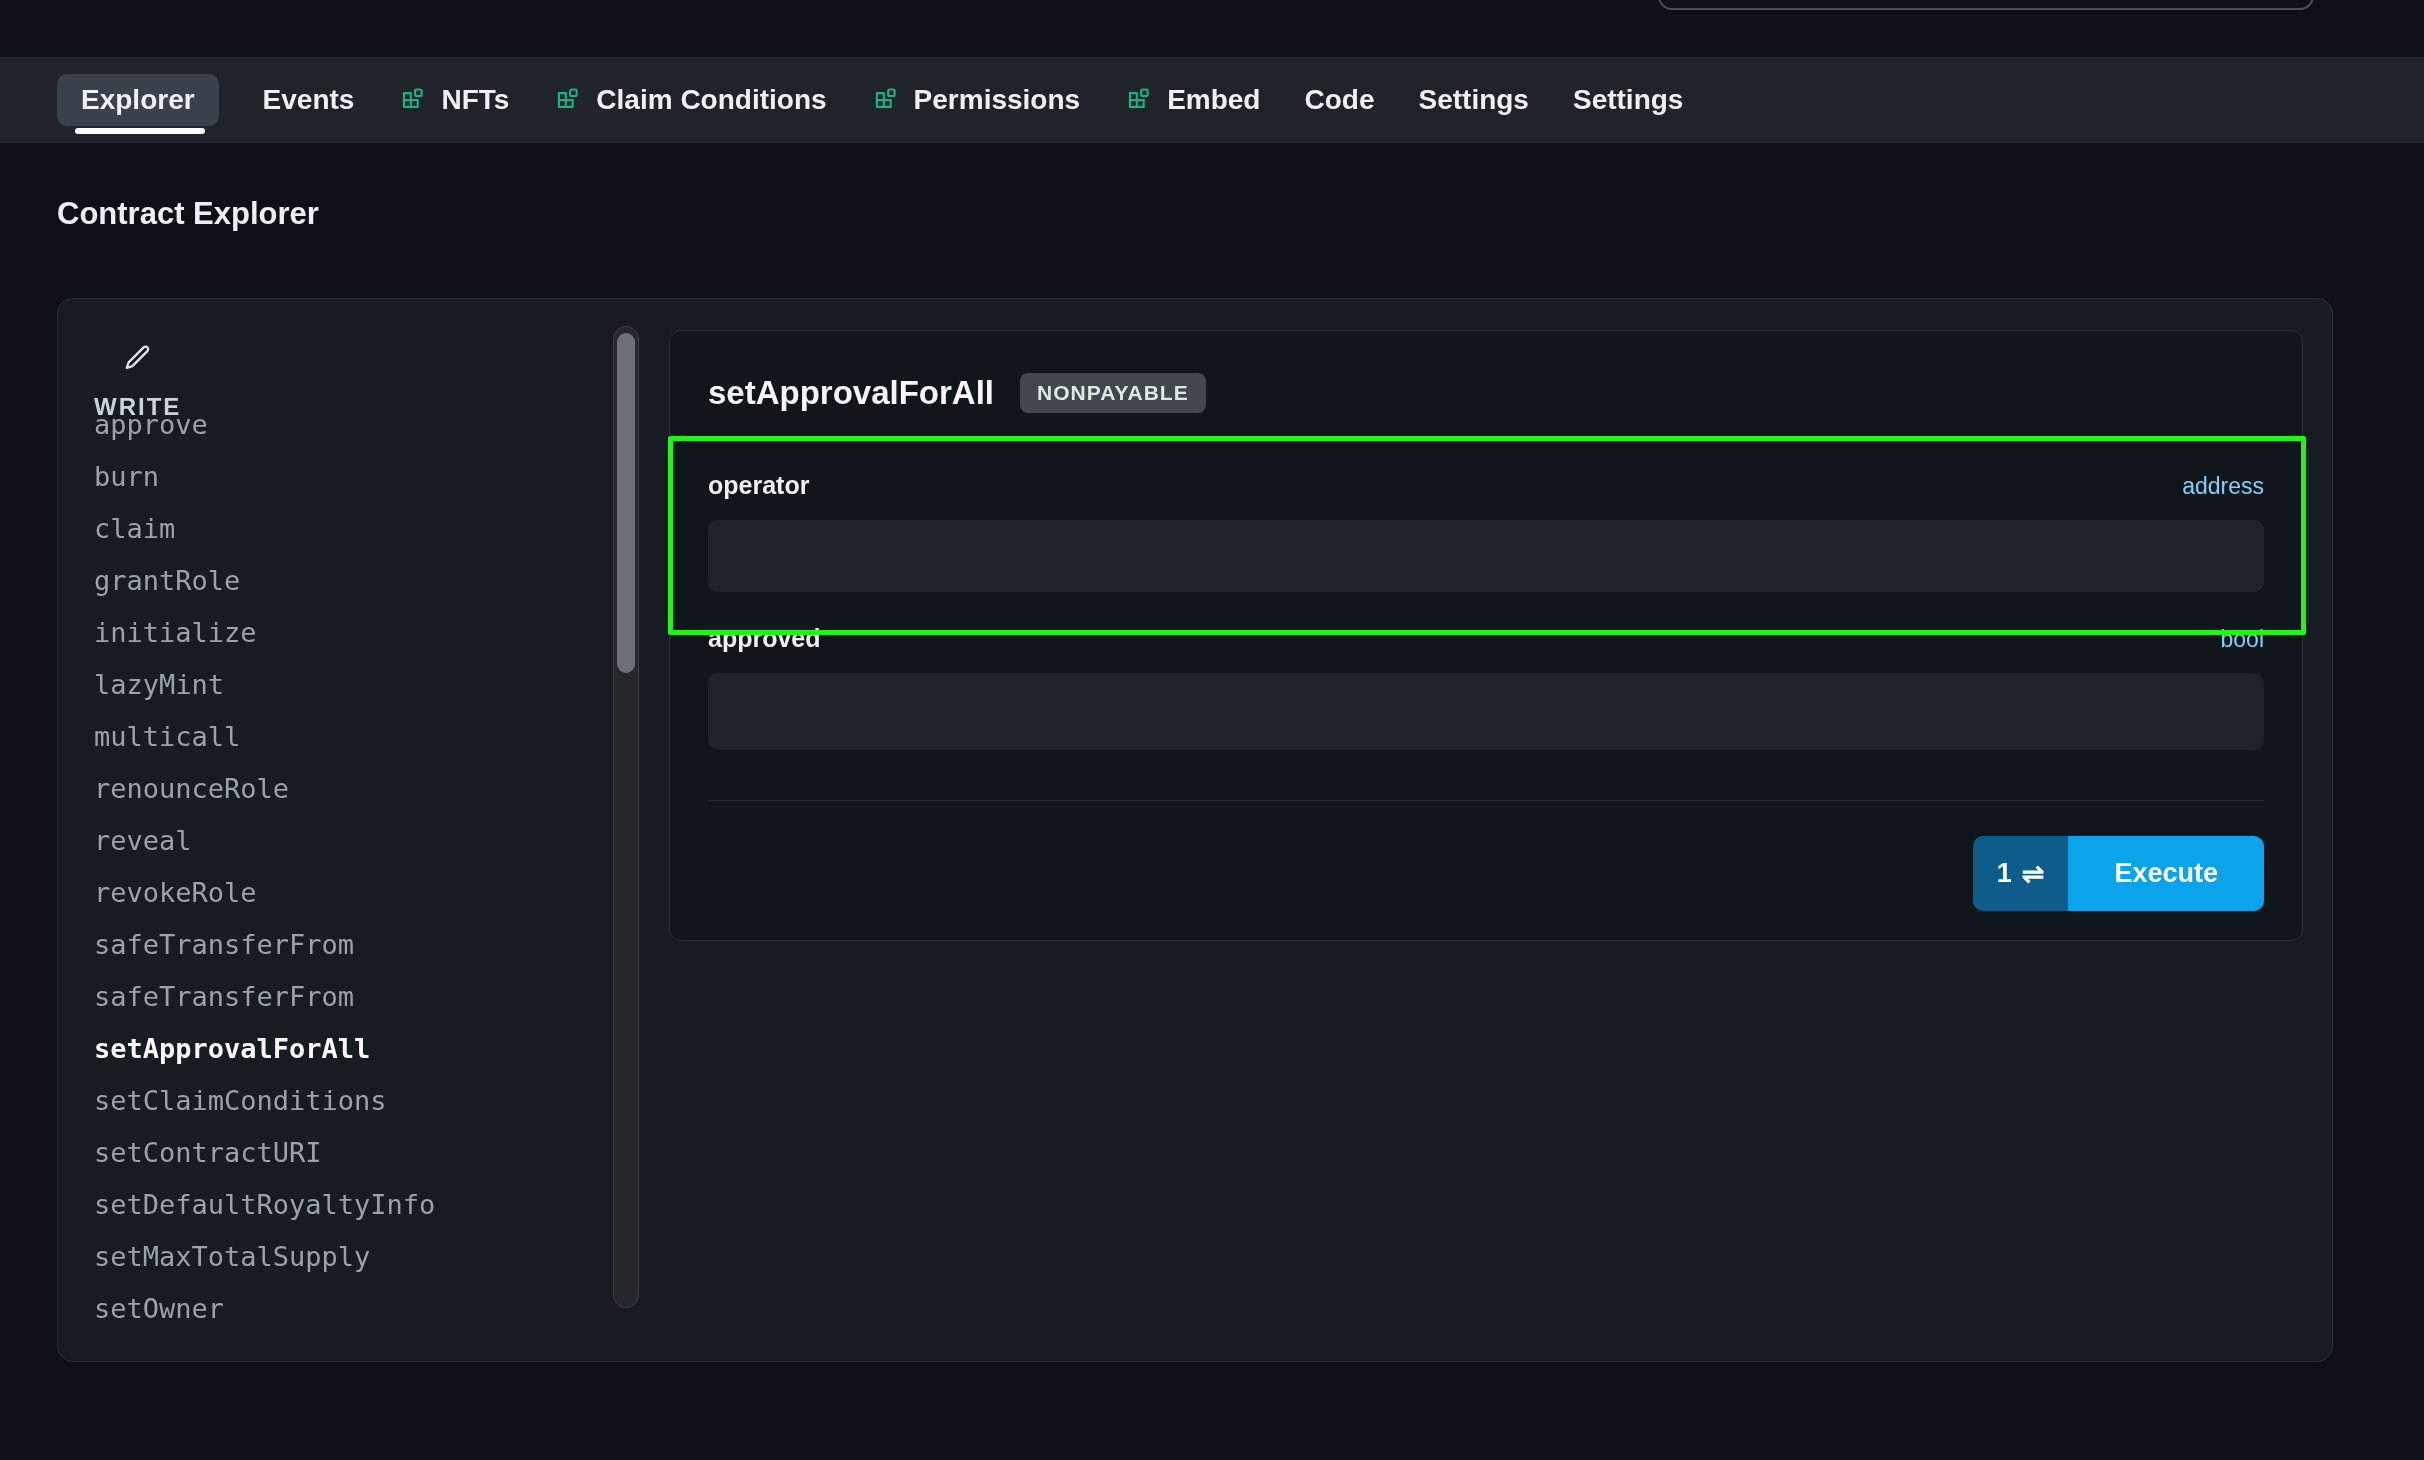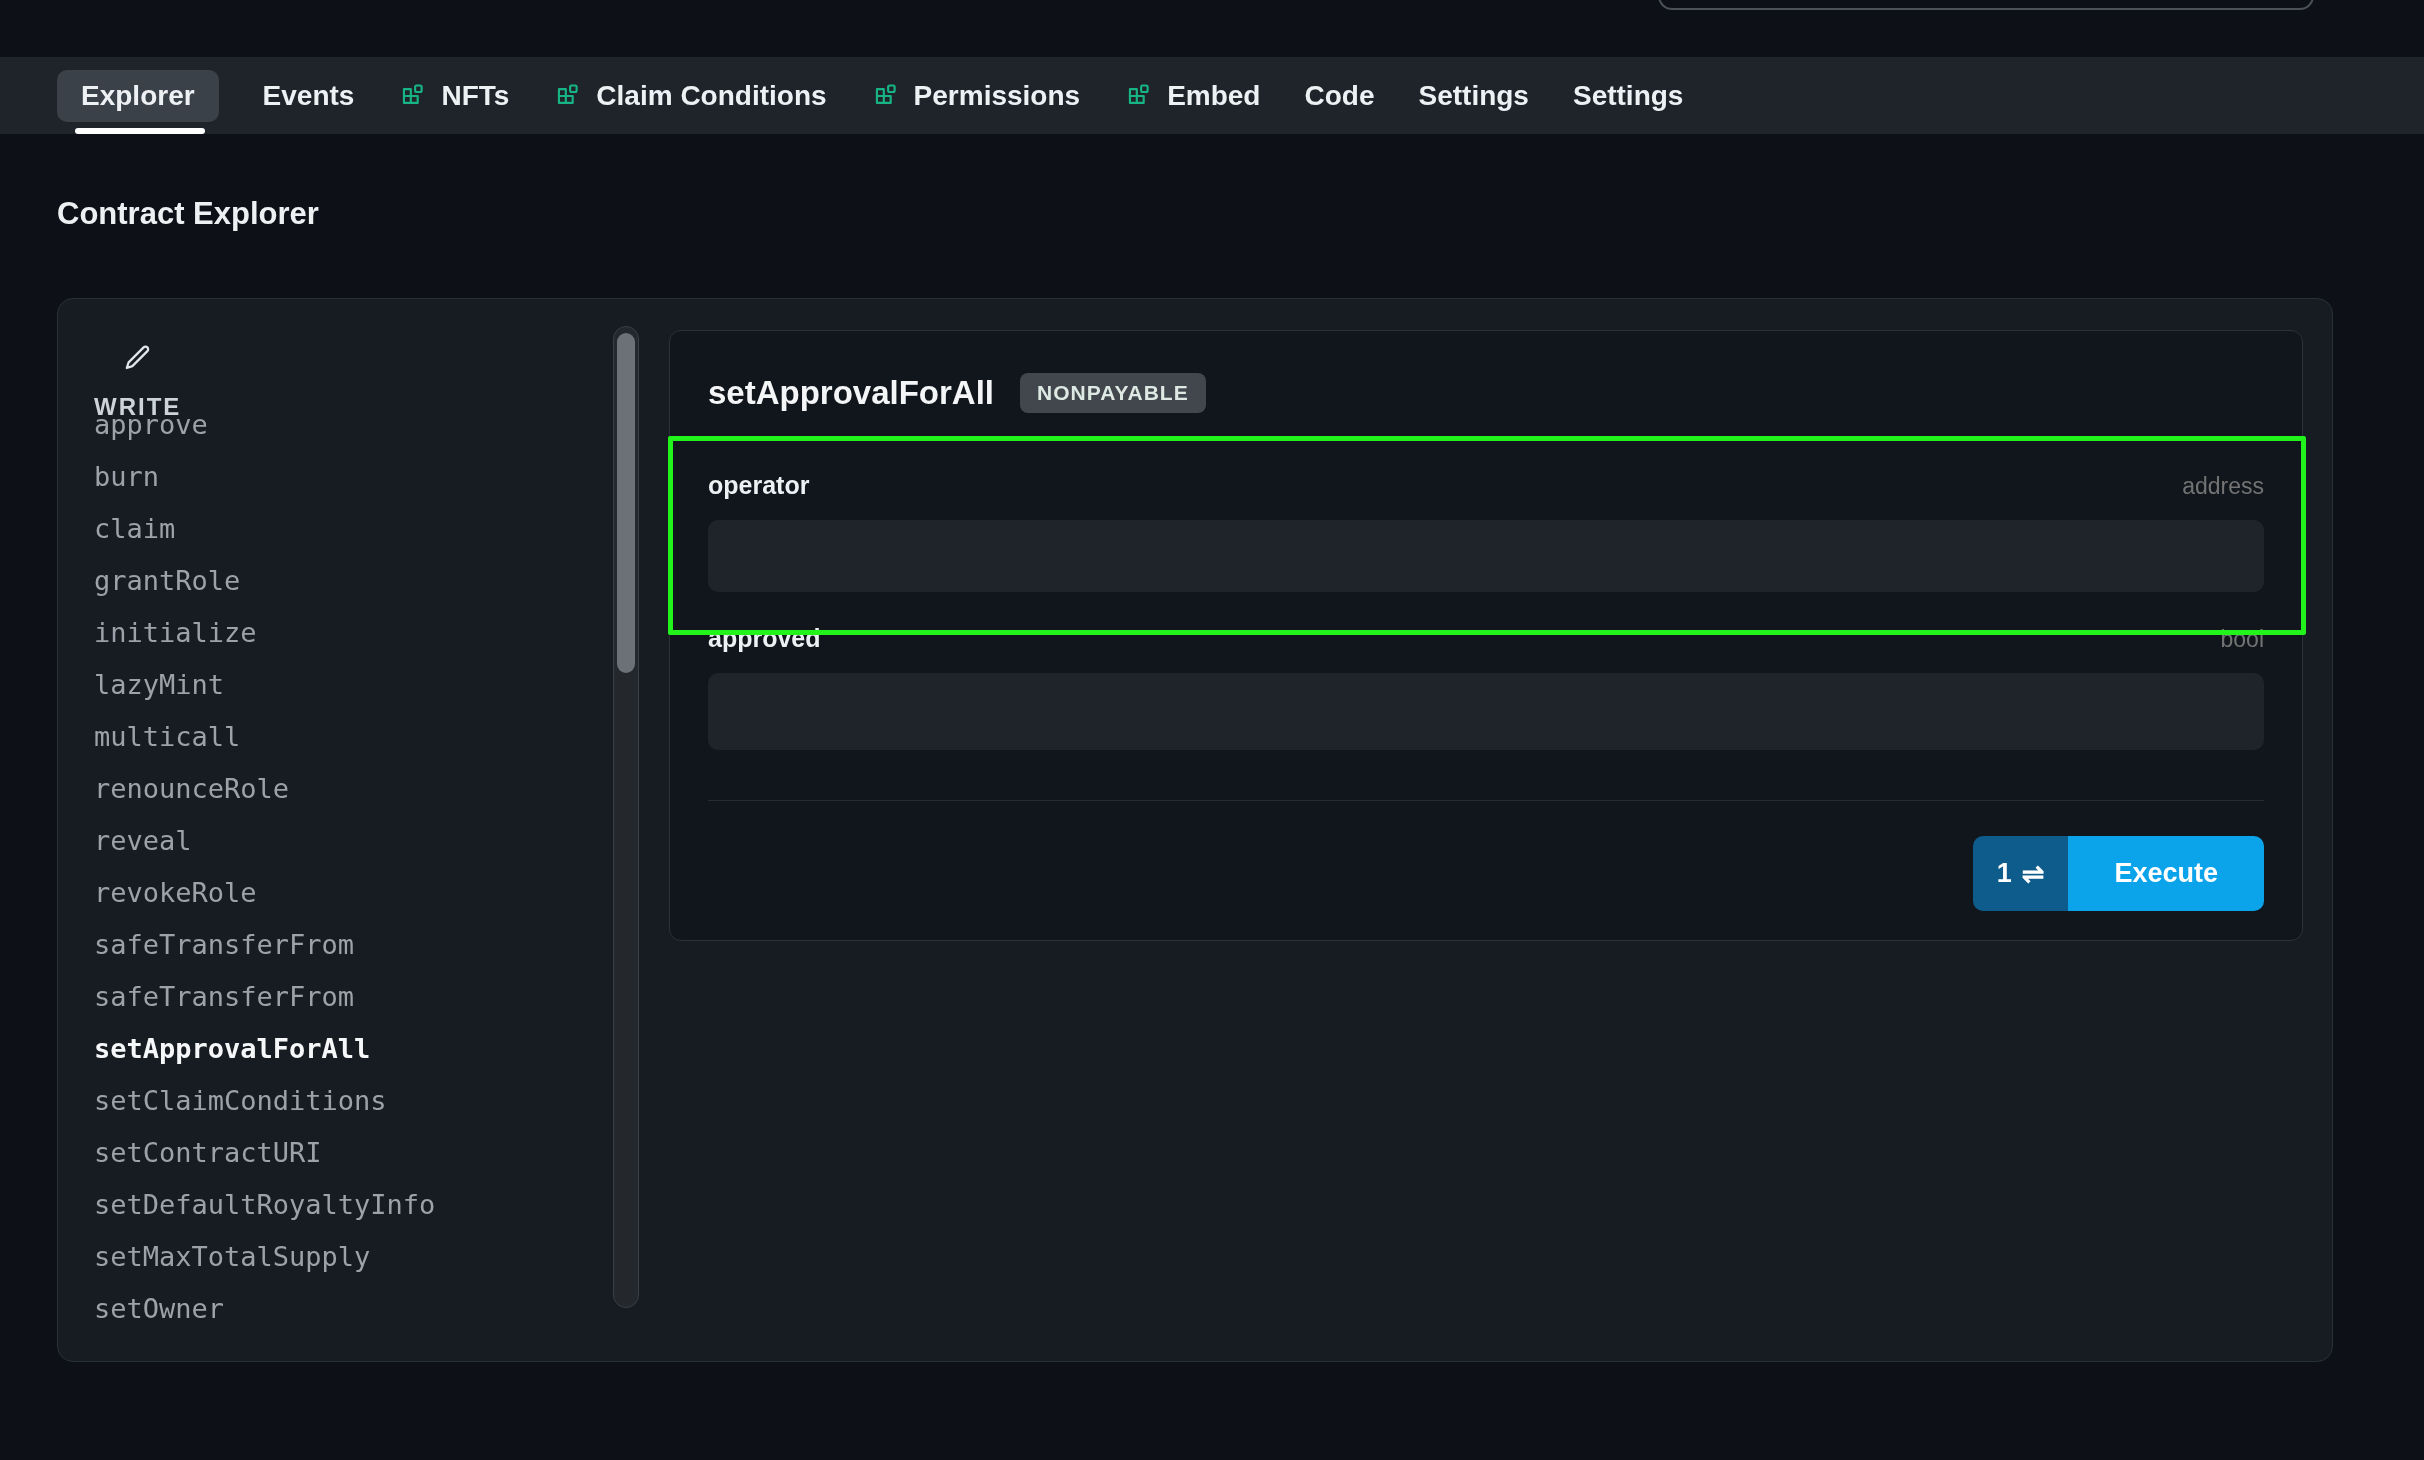--- a/index.html
+++ b/index.html
@@ -4,21 +4,21 @@
 <style>
   * { box-sizing: border-box; margin: 0; padding: 0; }
   html,body { width: 2424px; height: 1460px; background:#0d1117; font-family:"Liberation Sans", sans-serif; overflow:hidden; }
   .stage { position:relative; width:2424px; height:1460px; background:#0d1117; }
 
   
   .clipped-top { position:absolute; left:1658px; top:-32px; width:656px; height:42px;
     border:2px solid #4b5157; border-radius:14px; background:transparent; }
 
   
-  .tabbar { position:absolute; left:0; top:57px; width:2424px; height:77px; background:#1f242b;
+  .tabbar { position:absolute; left:0; top:57px; width:2424px; height:86px; background:#1f242b;
     display:flex; align-items:center; padding-left:57px; gap:44px; }
   .tab { display:flex; align-items:center; gap:13px; color:#eef1f4; font-weight:700; font-size:28px;
     white-space:nowrap; cursor:default; }
   .tab.selected { background:#3a4149; border-radius:10px; padding:10px 24px; }
   .tab-icon svg { display:block; }
   .tab-underline { position:absolute; left:75px; top:128px; width:130px; height:6px; background:#ffffff; border-radius:3px; }
 
   .page-title { position:absolute; left:57px; top:196px; font-size:31px; font-weight:700; color:#edf0f2; }
 
   
@@ -42,21 +42,21 @@
   .fn-card { position:absolute; left:611px; top:31px; width:1634px; height:611px;
     background:#11161d; border:1.5px solid #2b3138; border-radius:12px; padding:0 38px; }
   .card-header { margin-top:42px; display:flex; align-items:center; gap:26px; }
   .card-title { font-size:33px; font-weight:700; color:#f3f5f7; }
   .mutability-badge { background:#41474d; color:#dde9e2; font-weight:700; font-size:21px;
     letter-spacing:1px; padding:8px 17px; border-radius:8px; }
 
   .field-label-row { display:flex; justify-content:space-between; align-items:baseline; }
   .row-1 { margin-top:58px; } .row-2 { margin-top:32px; }
   .field-name { font-size:25px; font-weight:700; color:#eef1f3; }
-  .field-type { font-size:23px; color:#737373; }
+  .field-type { font-size:23px; color:#7dd3fc; }
   .param-input { display:block; width:100%; margin-top:20px; background:#1f242b; border:none; outline:none;
     border-radius:10px; resize:none; color:#e6e9ec; font-size:25px; padding:14px 20px;
     font-family:"DejaVu Sans Mono", monospace; }
   .input-1 { height:72px; } .input-2 { height:77px; }
 
   .card-divider { margin-top:50px; border-top:1.5px solid #262c33; }
   .card-footer { margin-top:35px; display:flex; justify-content:flex-end; }
   .exec-group { display:flex; height:75px; border-radius:10px; overflow:hidden; cursor:pointer; }
   .exec-count { background:#0e5c8c; color:#ffffff; font-weight:700; font-size:27px;
     display:flex; align-items:center; gap:10px; padding:0 24px; }

